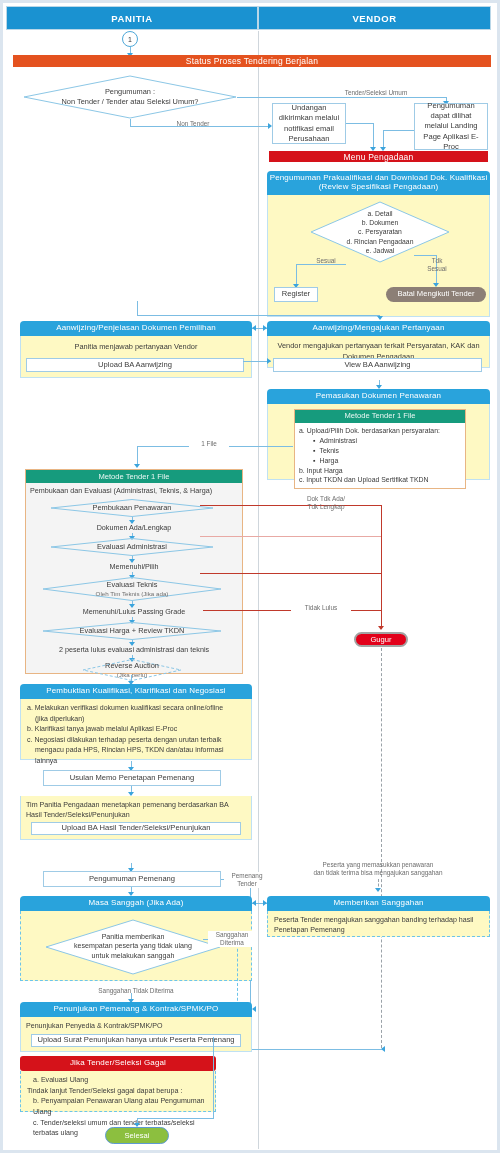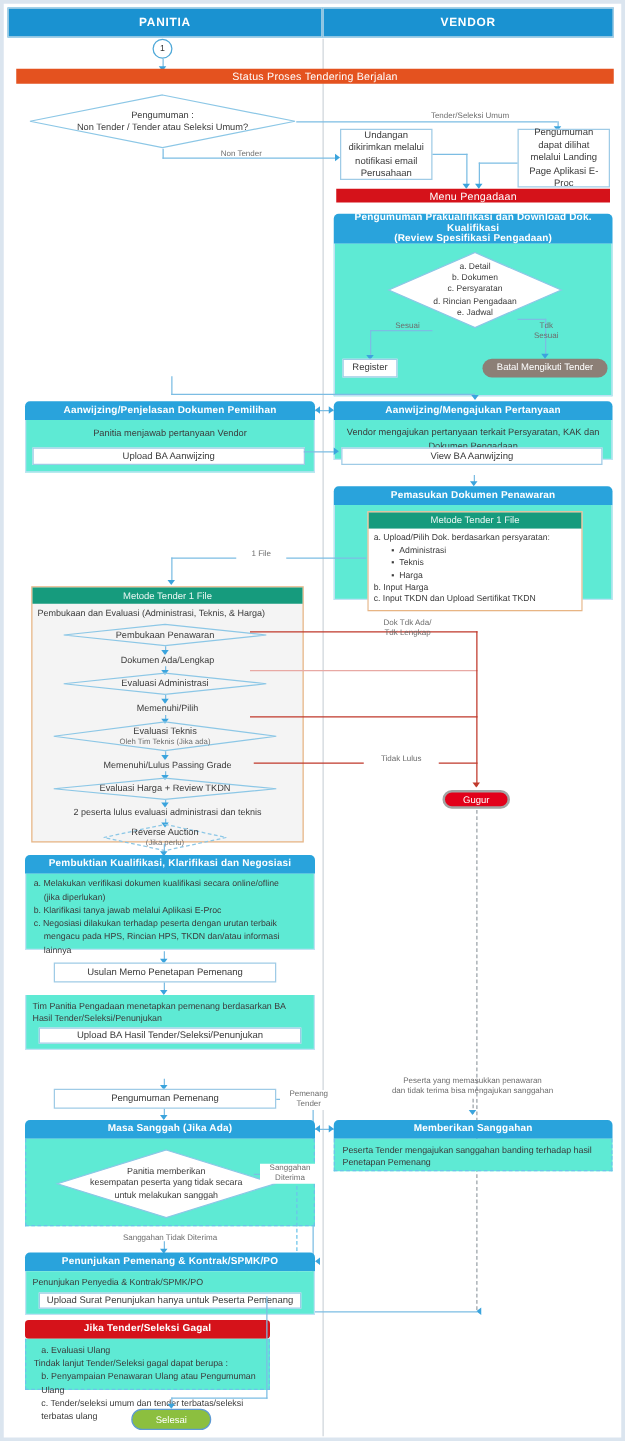--- a/index.html
+++ b/index.html
@@ -38,28 +38,28 @@
   .pbox {
     position:absolute; border:1px solid #9fcbe6; background:#fff;
     display:flex; align-items:center; justify-content:center; text-align:center;
     font-size:7.6px; color:#3b3b3b; line-height:1.35; padding:2px 3px;
   }
 
   
   .panel { position:absolute; }
   .panel > .ptitle {
     height:15px; background:#29a3dc; color:#fff;
-    font-size:8px; font-weight:bold; letter-spacing:.15px;
+    font-size:8px; font-weight:normal; letter-spacing:.15px;
     display:flex; align-items:center; justify-content:center;
     border-radius:4px 4px 0 0; text-align:center; line-height:1.1;
   }
   .panel > .ptitle.twoline { height:24px; }
   .panel > .ptitle.red { background:#d5121a; border-radius:3px; }
   .panel > .pbody {
-    border:1px solid #bfe1f3; border-top:none; background:#5eead4;
+    border:1px solid #bfe1f3; border-top:none; background:#fef9c3;
     font-size:7.4px; color:#3b3b3b; line-height:1.42; padding:4px 6px;
     position:relative;
   }
   .panel > .pbody.dashed { border:1px dashed #6cc4ea; border-top:none; }
 
   
   .gcard { position:absolute; border:1px solid #e8b584; background:#f4f4f4; }
   .gcard > .gtitle {
     height:13px; background:#169b7d; color:#eaf7f3;
     font-size:7.6px; display:flex; align-items:center; justify-content:center;
@@ -402,21 +402,21 @@
 
     <div class="panel" style="left:17px; top:893px; width:232px;">
       <div class="ptitle">Masa Sanggah (Jika Ada)</div>
       <div class="pbody dashed" style="height:70px; padding:0; position:relative;">
         <div class="dia" style="left:24px; top:8px; width:176px; height:56px;">
           <svg width="176" height="56" viewBox="0 0 176 56">
               <polygon points="88,1 175,28 88,55 1,28" fill="#ffffff" stroke="#8cc7e6" stroke-width="1"></polygon>
             </svg>
           <div class="dtext" style="font-size:7.1px;justify-content:center;">
             <span>Panitia memberikan</span>
-            <span>kesempatan peserta yang tidak secara</span>
+            <span>kesempatan peserta yang tidak ulang</span>
             <span>untuk melakukan sanggah</span>
           </div>
         </div>
       </div>
     </div>
 
     <div class="ln h" style="left:200px; top:936px; width:34px;"></div>
     <div class="ln blue-dash-v" style="left:234px; top:936px; height:96px;"></div>
     <div class="lbl" style="left:205px; top:928px; width:48px; line-height:1.25; background:#fff;">
       <span>Sanggahan</span><br>

